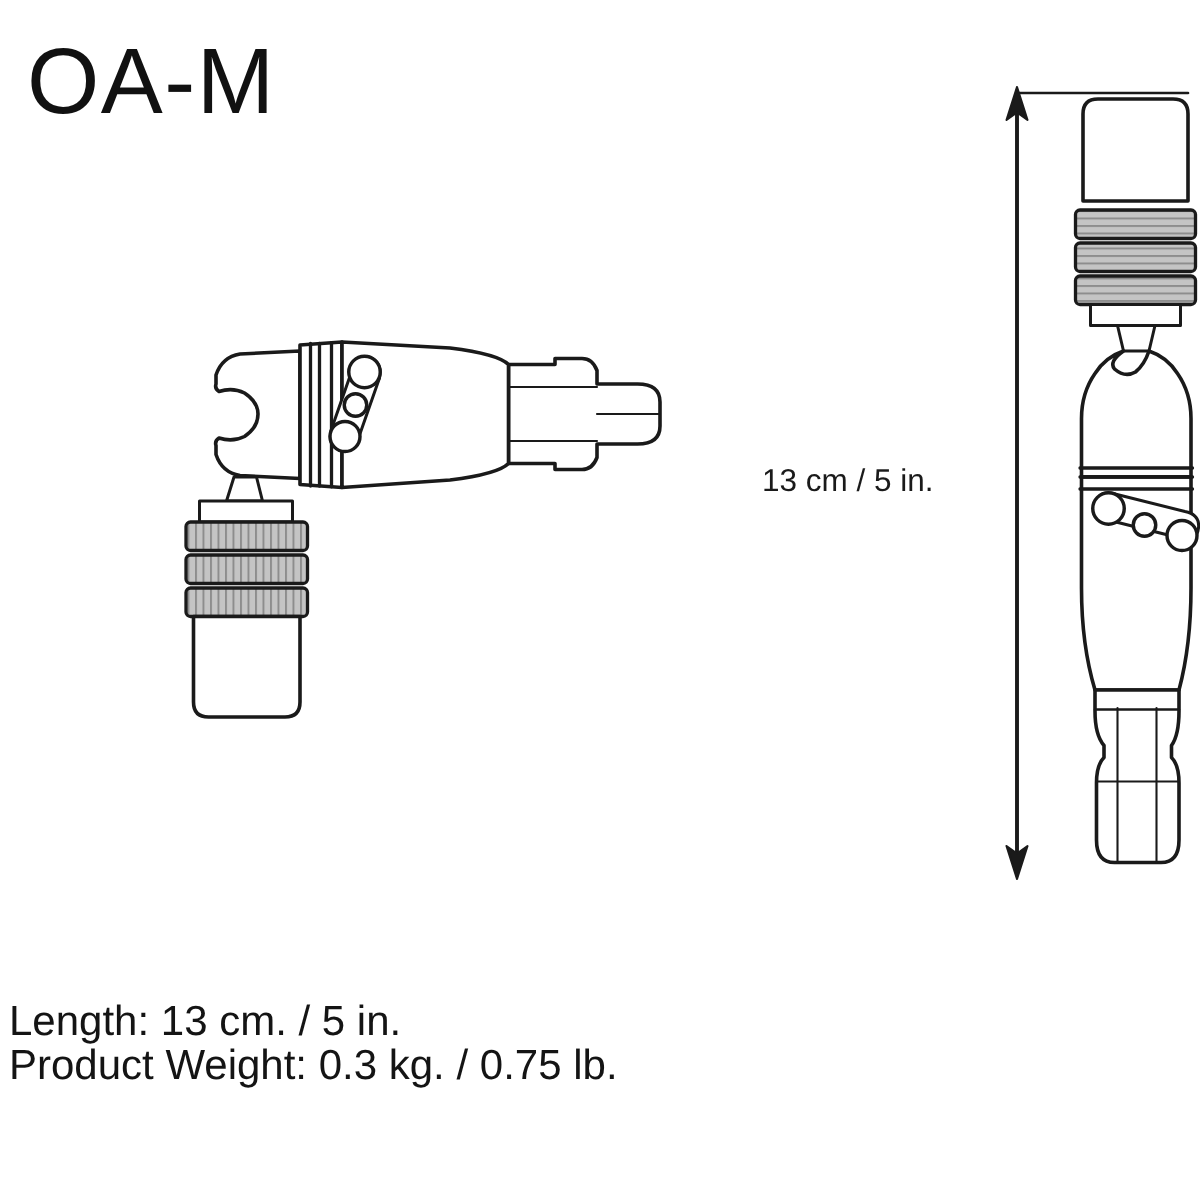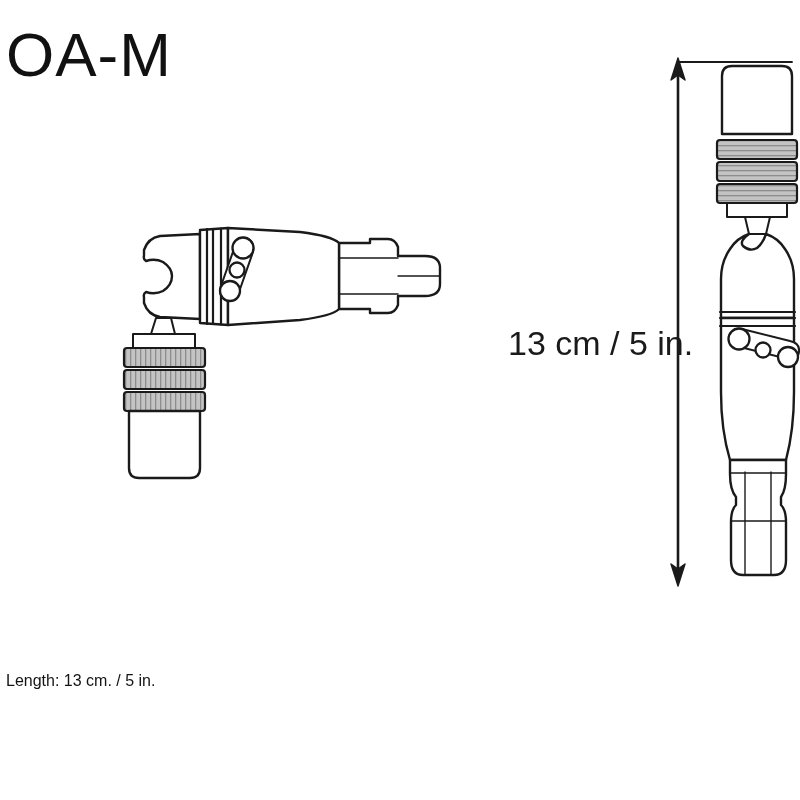--- a/index.html
+++ b/index.html
@@ -19,48 +19,47 @@
   .canvas {
     position: absolute;
     left: 0; top: 0;
     width: 800px;
     height: 800px;
   }
 
   
   .title {
     position: absolute;
-    left: 6px;
+    left: 18px;
     top: 24px;
     font-size: 62px;
     line-height: 1;
     letter-spacing: 1px;
     font-weight: 400;
     color: #111111;
     white-space: nowrap;
   }
 
   
   .dim-label {
     position: absolute;
     left: 508px;
     top: 310px;
-    font-size: 34px;
+    font-size: 21px;
     line-height: 1;
     color: #1a1a1a;
     white-space: nowrap;
-    margin-top: 16px;
   }
 
   
   .specs {
     position: absolute;
     left: 6px;
     top: 666px;
-    font-size: 16px;
+    font-size: 28px;
     line-height: 29px;
     color: #141414;
     white-space: nowrap;
   }
   .spec-line { display: block; }
 
   
   svg.drawing {
     position: absolute;
     left: 0; top: 0;
@@ -273,15 +272,16 @@
         <path d="M 678 58 L 671 80 L 678 75 L 685 80 Z" fill="#1a1a1a" stroke-width="1.4"></path>
         <path d="M 678 586 L 671 564 L 678 569 L 685 564 Z" fill="#1a1a1a" stroke-width="1.4"></path>
       </g>
     </g>
   </svg>
 
   <div class="dim-label">13 cm / 5 in.</div>
 
   <div class="specs">
     <span class="spec-line">Length: 13 cm. / 5 in.</span>
+    <span class="spec-line">Product Weight: 0.3 kg. / 0.75 lb.</span>
   </div>
 
 </div>
 
 </body></html>

